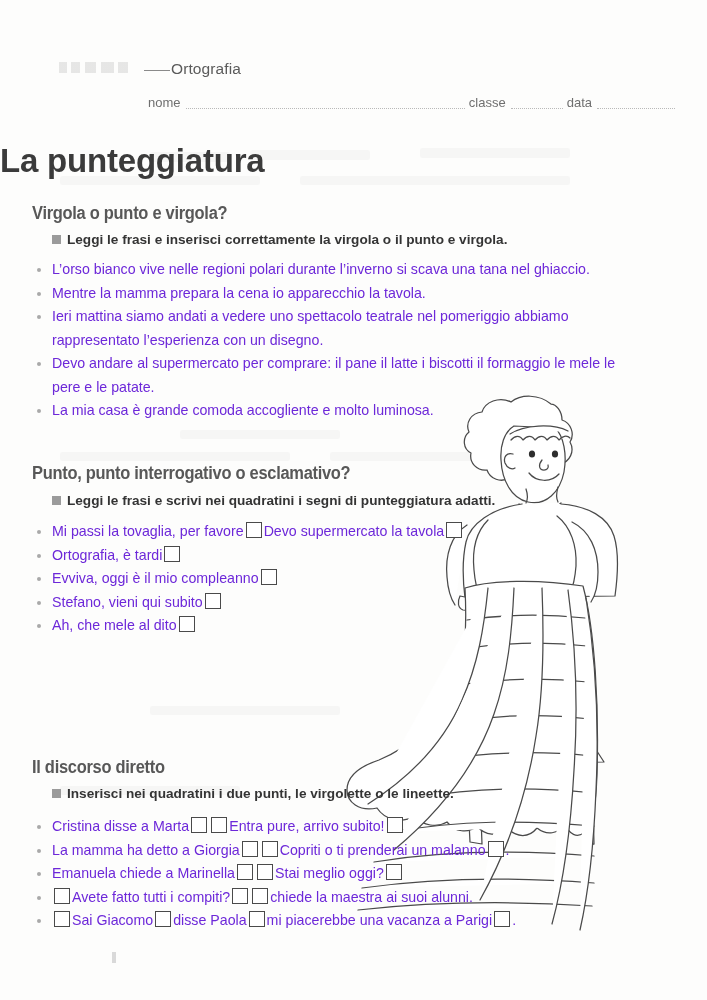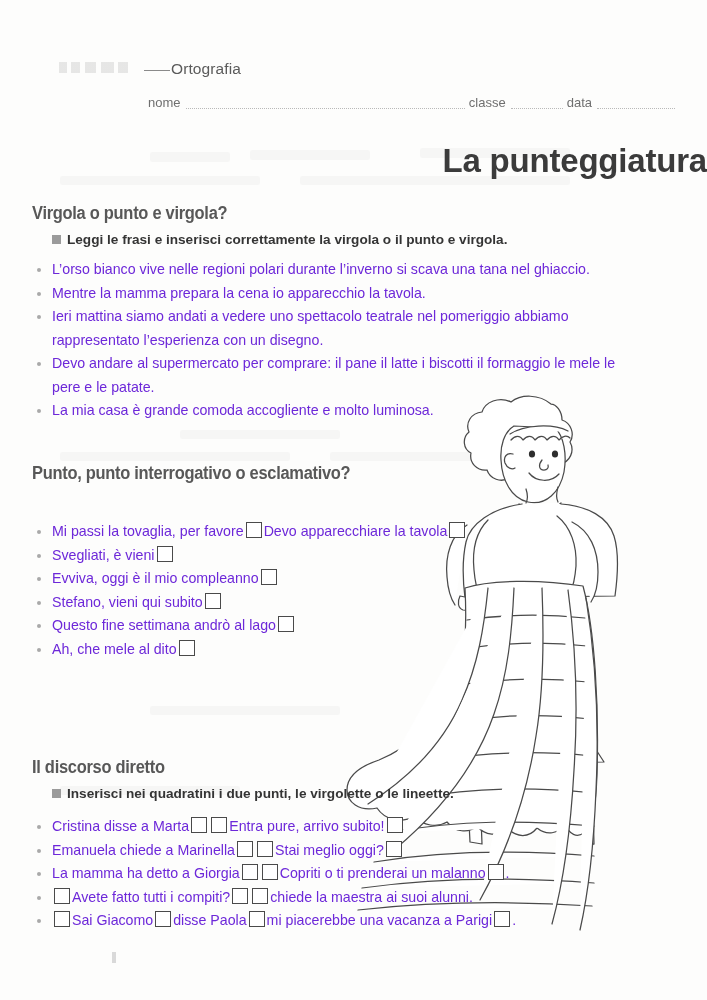--- a/index.html
+++ b/index.html
@@ -90,26 +90,25 @@
   }
   .dots.nome   { flex: 1 1 auto; }
   .dots.classe { width: 52px; }
   .dots.data   { width: 78px; }
 
   
   .title {
     position: absolute;
     top: 142px;
     left: 0; right: 0;
-    text-align: right;
+    text-align: left;
     font-size: 33px;
     font-weight: bold;
     color: #3b3b3b;
     letter-spacing: -0.2px;
-    margin-left: 6px;
   }
 
   
   .sec-head {
     position: absolute;
     left: 32px;
     font-size: 17.5px;
     font-weight: bold;
     color: #585858;
     letter-spacing: -0.3px;
@@ -317,35 +316,37 @@
   </div>
   <ul class="exlist wide" style="top:258px;">
     <li>L’orso bianco vive nelle regioni polari durante l’inverno si scava una tana nel ghiaccio.</li>
     <li>Mentre la mamma prepara la cena io apparecchio la tavola.</li>
     <li>Ieri mattina siamo andati a vedere uno spettacolo teatrale nel pomeriggio abbiamo rappresentato l’esperienza con un disegno.</li>
     <li>Devo andare al supermercato per comprare: il pane il latte i biscotti il formaggio le mele le pere e le patate.</li>
     <li>La mia casa è grande comoda accogliente e molto luminosa.</li>
   </ul>
 
   <div class="sec-head" style="top:463px;">Punto, punto interrogativo o esclamativo?</div>
+  <div class="instruction" style="top:493px;">
+    <span class="sqbullet"></span><span>Leggi le frasi e scrivi nei quadratini i segni di punteggiatura adatti.</span>
+  </div>
   <ul class="exlist mid" style="top:520px;">
-    <li><span>Mi passi la tovaglia, per favore</span><span class="box"></span><span>Devo apparecchiare la tavola</span><span class="box"></span></li>
-    <li><span>Svegliati, è vieni</span><span class="box"></span></li>
+    <li><span>Mi passi la tovaglia, per favore</span><span class="box"></span><span>Devo supermercato la tavola</span><span class="box"></span></li>
+    <li><span>Ortografia, è tardi</span><span class="box"></span></li>
     <li><span>Evviva, oggi è il mio compleanno</span><span class="box"></span></li>
     <li><span>Stefano, vieni qui subito</span><span class="box"></span></li>
-    <li><span>Questo fine settimana andrò al lago</span><span class="box"></span></li>
     <li><span>Ah, che mele al dito</span><span class="box"></span></li>
   </ul>
 
   <div class="sec-head" style="top:757px;">Il discorso diretto</div>
   <div class="instruction" style="top:786px;">
     <span class="sqbullet"></span><span>Inserisci nei quadratini i due punti, le virgolette o le lineette.</span>
   </div>
   <ul class="exlist last" style="top:815px;">
     <li><span>Cristina disse a Marta</span><span class="box"></span><span class="box"></span><span>Entra pure, arrivo subito!</span><span class="box"></span></li>
+    <li><span>La mamma ha detto a Giorgia</span><span class="box"></span><span class="box"></span><span>Copriti o ti prenderai un malanno</span><span class="box"></span><span>.</span></li>
     <li><span>Emanuela chiede a Marinella</span><span class="box"></span><span class="box"></span><span>Stai meglio oggi?</span><span class="box"></span></li>
-    <li><span>La mamma ha detto a Giorgia</span><span class="box"></span><span class="box"></span><span>Copriti o ti prenderai un malanno</span><span class="box"></span><span>.</span></li>
     <li><span class="box"></span><span>Avete fatto tutti i compiti?</span><span class="box"></span><span class="box"></span><span>chiede la maestra ai suoi alunni.</span></li>
     <li><span class="box"></span><span>Sai Giacomo</span><span class="box"></span><span>disse Paola</span><span class="box"></span><span>mi piacerebbe una vacanza a Parigi</span><span class="box"></span><span>.</span></li>
   </ul>
 
   <div class="footmark"></div>
 </div>
 
 </body></html>

